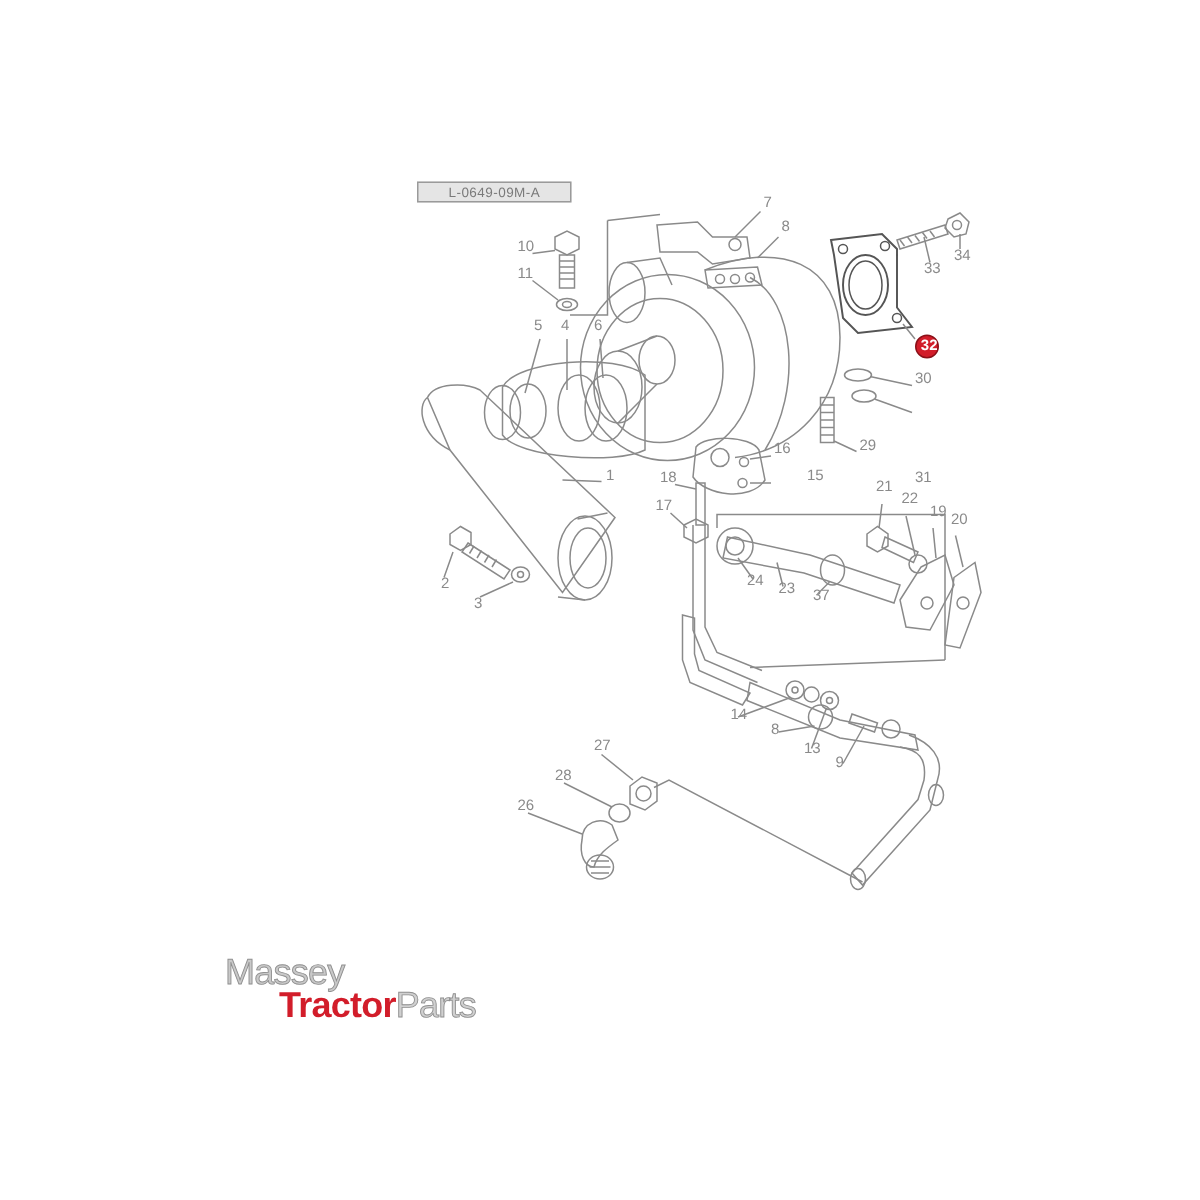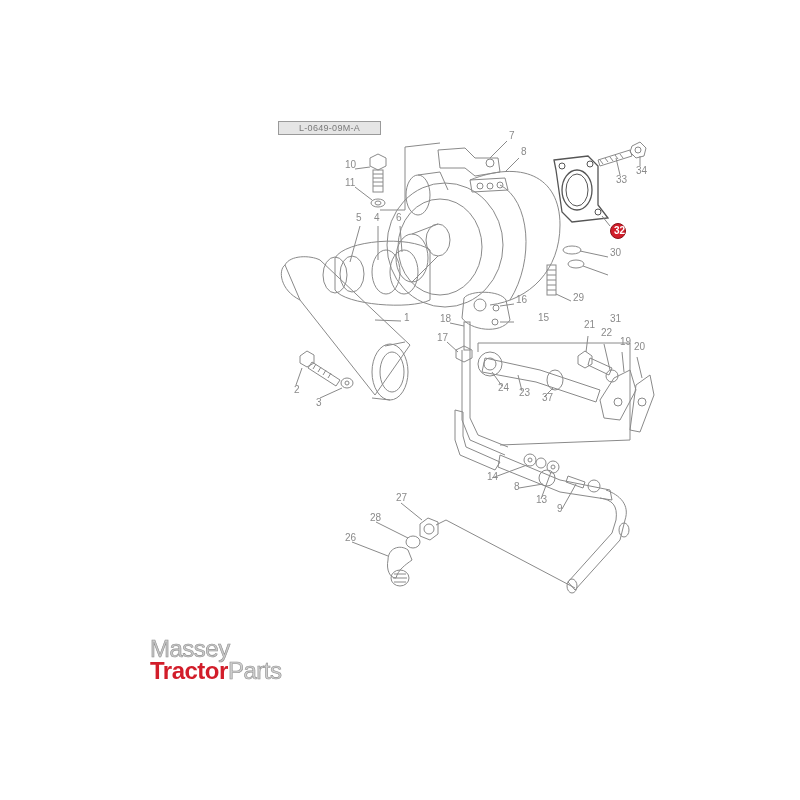--- a/index.html
+++ b/index.html
@@ -3,21 +3,21 @@
 <meta charset="utf-8">
 <style>
   html, body { margin:0; padding:0; background:#ffffff; }
   body { width:800px; height:800px; position:relative; overflow:hidden; font-family:"Liberation Sans", sans-serif; }
   #diagram { position:absolute; left:0; top:0; width:800px; height:800px; }
   .ref-box { position:absolute; left:278px; top:121px; border:1px solid #9a9a9a; padding:1px 20px; font-size:9px; color:#7a7a7a; letter-spacing:0.3px; font-family:"Liberation Sans", sans-serif; background:#e5e5e5; }
   .callout { position:absolute; font-size:10px; color:#8a8a8a; font-family:"Liberation Sans", sans-serif; line-height:1; }
   .callout.hl { color:#ffffff; background:#d21d2a; border-radius:50%; width:14px; height:14px; text-align:right; line-height:14px; font-size:10px; font-weight:bold; border:1px solid #8a1018; }
   .logo { position:absolute; left:150px; top:637px; line-height:1; }
   .logo-top { font-size:24px; color:#c9c9c9; -webkit-text-stroke:0.6px #8f8f8f; font-family:"Liberation Sans", sans-serif; letter-spacing:-0.5px; }
-  .logo-bottom { font-size:24px; margin-top:-2px; white-space:nowrap; letter-spacing:-0.5px; }
+  .logo-bottom { font-size:24px; margin-top:-2px; white-space:nowrap; letter-spacing:-0.5px;margin-left:36px; }
   .logo-red { color:#d21d2a; font-weight:bold; }
   .logo-grey { color:#d0d0d0; -webkit-text-stroke:0.6px #8f8f8f; }
 </style>
 </head>
 <body>
 
 <div id="diagram">
   <svg width="800" height="800" viewBox="0 0 800 800" style="position:absolute;left:0;top:0;">
     <g fill="none" stroke="#8a8a8a" stroke-width="1">
 

